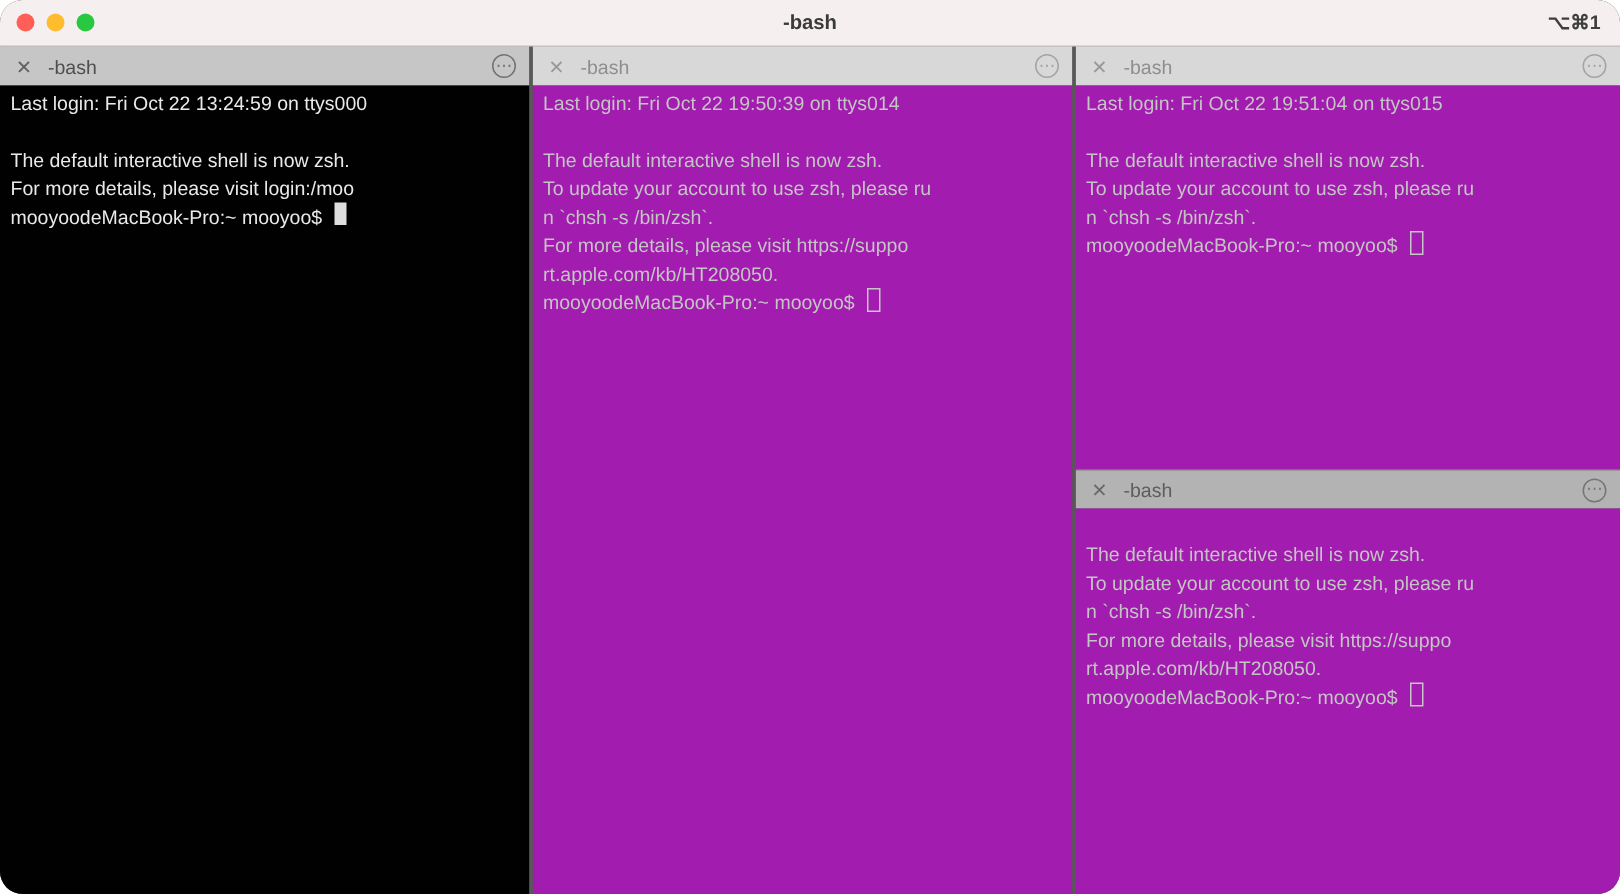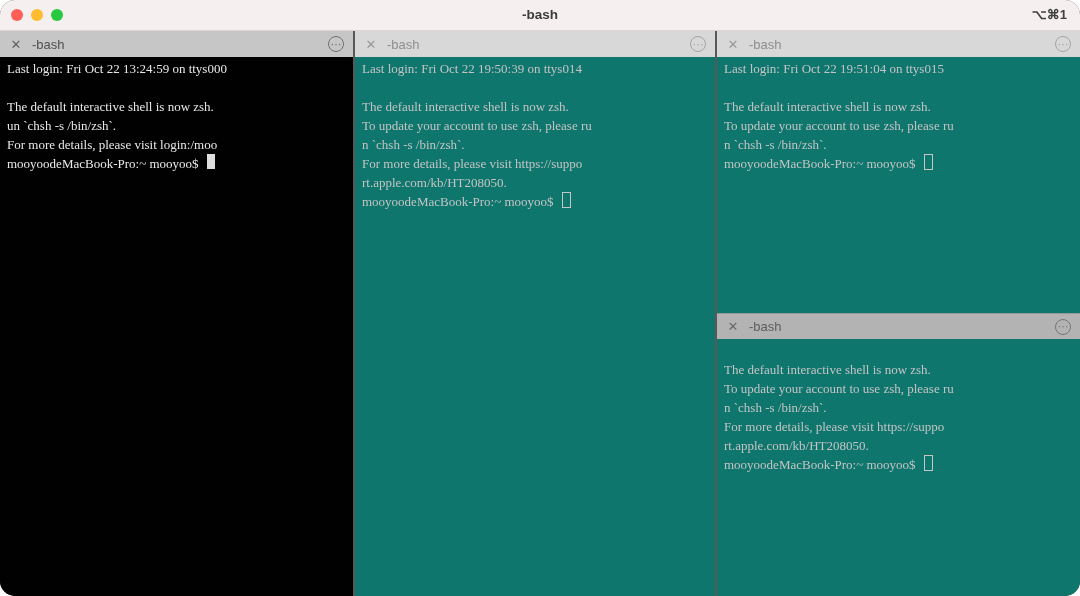--- a/index.html
+++ b/index.html
@@ -33,24 +33,24 @@
   .tab-focused{background:#c6c6c6;color:#4f4f4f;}
   .tab-dim{background:#d8d8d8;color:#8e8e8e;}
   .tab-mid2{background:#b3b3b3;color:#5d5d5d;border-top:1px solid #979797;}
   .tclose{font-size:13px;width:14px;text-align:center;opacity:.85;cursor:default;}
   .ttitle{margin-left:9px;}
   .topts{margin-left:auto;width:16px;height:16px;border:1.4px solid currentColor;
          border-radius:50%;display:flex;align-items:center;justify-content:center;
          font-size:11px;line-height:1;opacity:.7;box-sizing:border-box;}
   
   .term{flex:1 1 auto;padding:2px 7px;overflow:hidden;
-        font-family:Liberation Serif, serif;
+        font-family:Liberation Sans, sans-serif;
         font-size:13px;line-height:19px;}
   .term-focused{background:#010101;color:#e9e9e9;}
-  .term-dim{background:#0f766e;color:#c4c4c4;}
+  .term-dim{background:#a21caf;color:#c4c4c4;}
   .tline{white-space:pre;height:19px;}
   .prompt-row{display:flex;}
   .cursor{display:inline-block;width:8px;height:15px;margin-left:8px;}
   .cursor.solid{background:#dedede;}
   .cursor.hollow{border:1.5px solid #c6c6c6;box-sizing:border-box;height:16px;width:9px;}
 </style>
 </head>
 <body>
 
 <div class="window">
@@ -69,21 +69,20 @@
     <div class="tabbar tab-focused">
       <span class="tclose">✕</span>
       <span class="ttitle">-bash</span>
       <span class="topts">⋯</span>
     </div>
     <div class="term term-focused">
       <div>
           <div class="tline">Last login: Fri Oct 22 13:24:59 on ttys000</div>
           <div class="tline">&nbsp;</div>
           <div class="tline">The default interactive shell is now zsh.</div>
-          <div class="tline">un `chsh -s /bin/zsh`.</div>
           <div class="tline">For more details, please visit login:/moo</div>
         </div>
       <div class="tline prompt-row">
         <span>mooyoodeMacBook-Pro:~ mooyoo$</span><span class="cursor solid"></span>
       </div>
     </div>
   </div>
 
   <div class="pane pane-mid">
     <div class="tabbar tab-dim">

